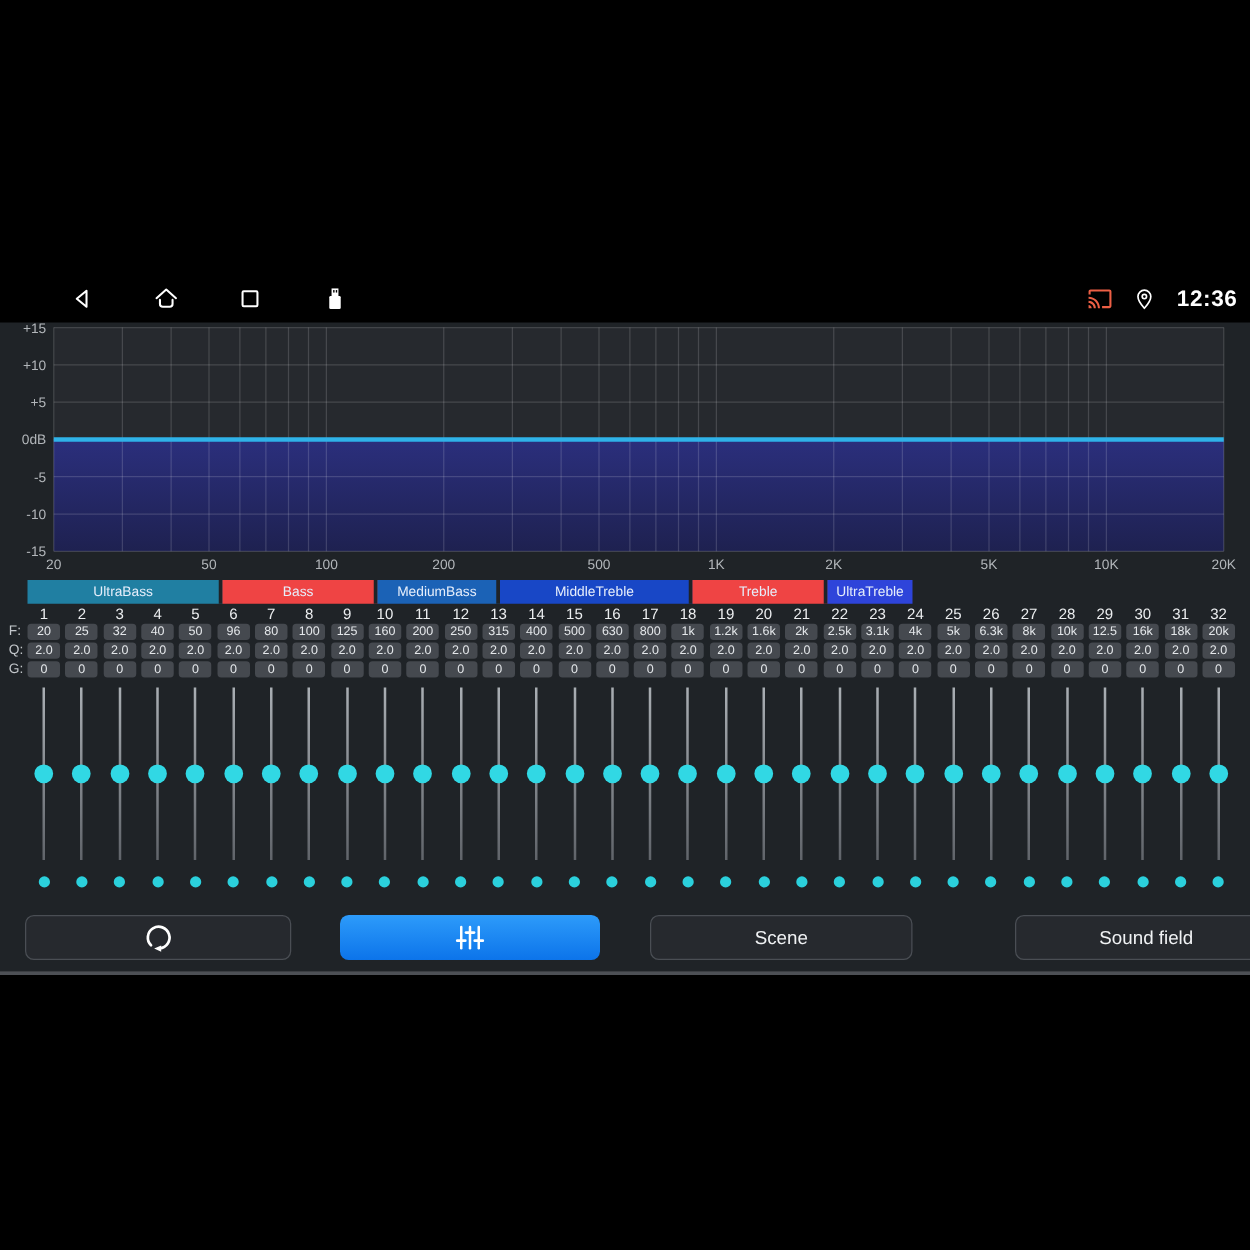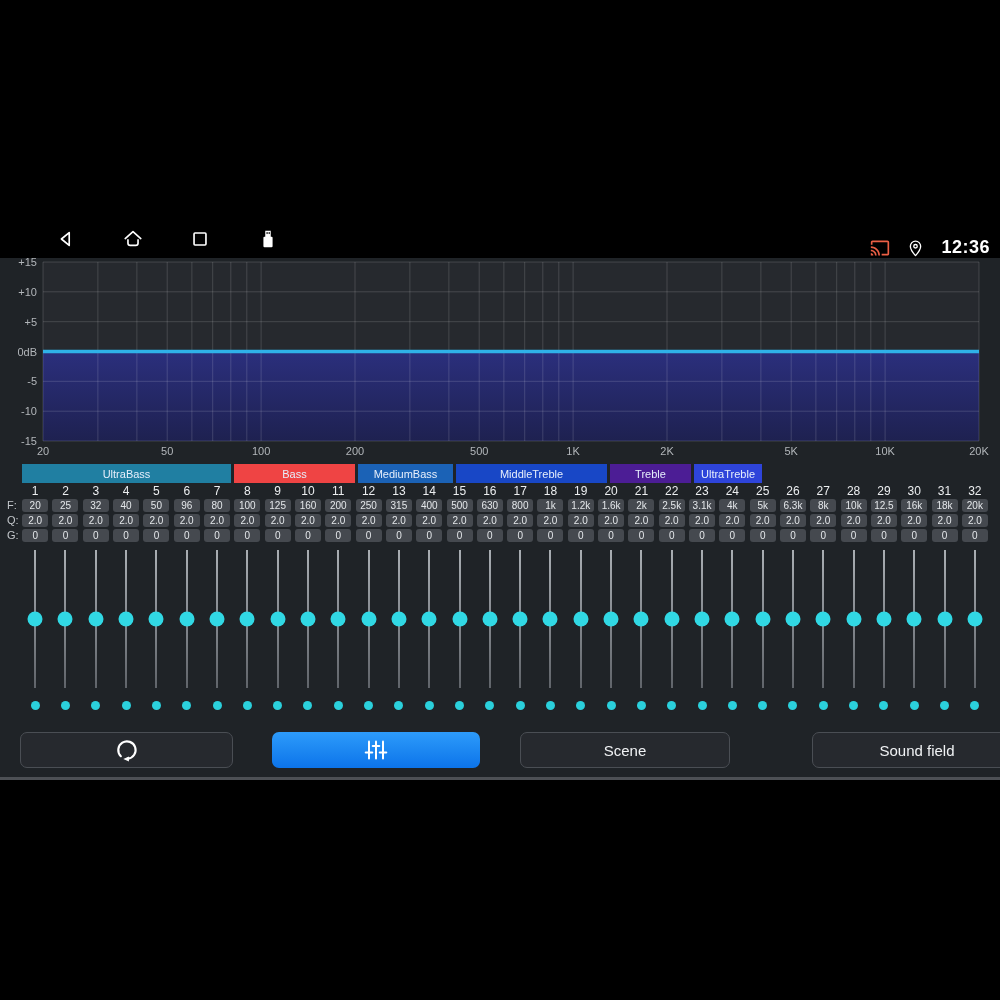--- a/index.html
+++ b/index.html
@@ -1,21 +1,21 @@
 <!DOCTYPE html>
 <html><head>
 <meta charset="utf-8">
 <style>
   html,body{margin:0;padding:0;}
   body{width:1000px;height:1000px;background:#000;font-family:"Liberation Sans",sans-serif;position:relative;overflow:hidden;}
   .screen{position:absolute;top:220px;left:0;width:1000px;height:557px;background:#1f2327;}
   
   .statusbar{position:absolute;top:0;left:0;width:1000px;height:38px;background:#000;}
   .navicon{position:absolute;top:8px;width:22px;height:22px;}
-  .status-right{position:absolute;right:10px;top:0;height:38px;display:flex;align-items:flex-end;gap:16px;}
+  .status-right{position:absolute;right:10px;top:0;height:38px;display:flex;align-items:center;gap:16px;}
   .time{color:#fff;font-size:18px;font-weight:bold;letter-spacing:.5px;}
   
   .chart-wrap{position:absolute;top:38px;left:0;width:1000px;height:206px;}
   .ylab,.xlab{font-size:11px;fill:#b2b6ba;font-family:"Liberation Sans",sans-serif;}
   .grid{stroke:rgba(255,255,255,0.15);stroke-width:1;}
   
   .band-bar{position:absolute;top:244px;left:22px;width:966px;height:19px;display:flex;}
   .band{box-sizing:border-box;border-right:3px solid #1f2327;display:flex;align-items:center;justify-content:center;color:#e6eefb;font-size:11px;}
   .band:last-child{border-right:none;}
   
@@ -133,25 +133,25 @@
         <text class="xlab" x="573.1" y="197" text-anchor="middle">1K</text>
         <text class="xlab" x="667.0" y="197" text-anchor="middle">2K</text>
         <text class="xlab" x="791.2" y="197" text-anchor="middle">5K</text>
         <text class="xlab" x="885.1" y="197" text-anchor="middle">10K</text>
         <text class="xlab" x="979.0" y="197" text-anchor="middle">20K</text>
         <line x1="43" y1="93.5" x2="979" y2="93.5" stroke="#2fb2e8" stroke-width="3.6"></line>
       </svg>
   </div>
 
   <div class="band-bar">
-      <div class="band" style="width:212px;background:#207fa2">UltraBass</div>
+      <div class="band" style="width:156px;background:#207fa2">UltraBass</div>
       <div class="band" style="width:124px;background:#ef4444">Bass</div>
       <div class="band" style="width:98px;background:#1b62b6">MediumBass</div>
       <div class="band" style="width:154px;background:#1847c6">MiddleTreble</div>
-      <div class="band" style="width:84px;background:#4c1d95">Treble</div>
+      <div class="band" style="width:108px;background:#ef4444">Treble</div>
       <div class="band" style="width:68px;background:#2e44da">UltraTreble</div>
     </div>
 
   <div class="rowlab" style="top:279px">F:</div>
   <div class="rowlab" style="top:294px">Q:</div>
   <div class="rowlab" style="top:309px">G:</div>
 
   <div class="channel-grid">
       <div class="channel">
          <div class="num">1</div>

